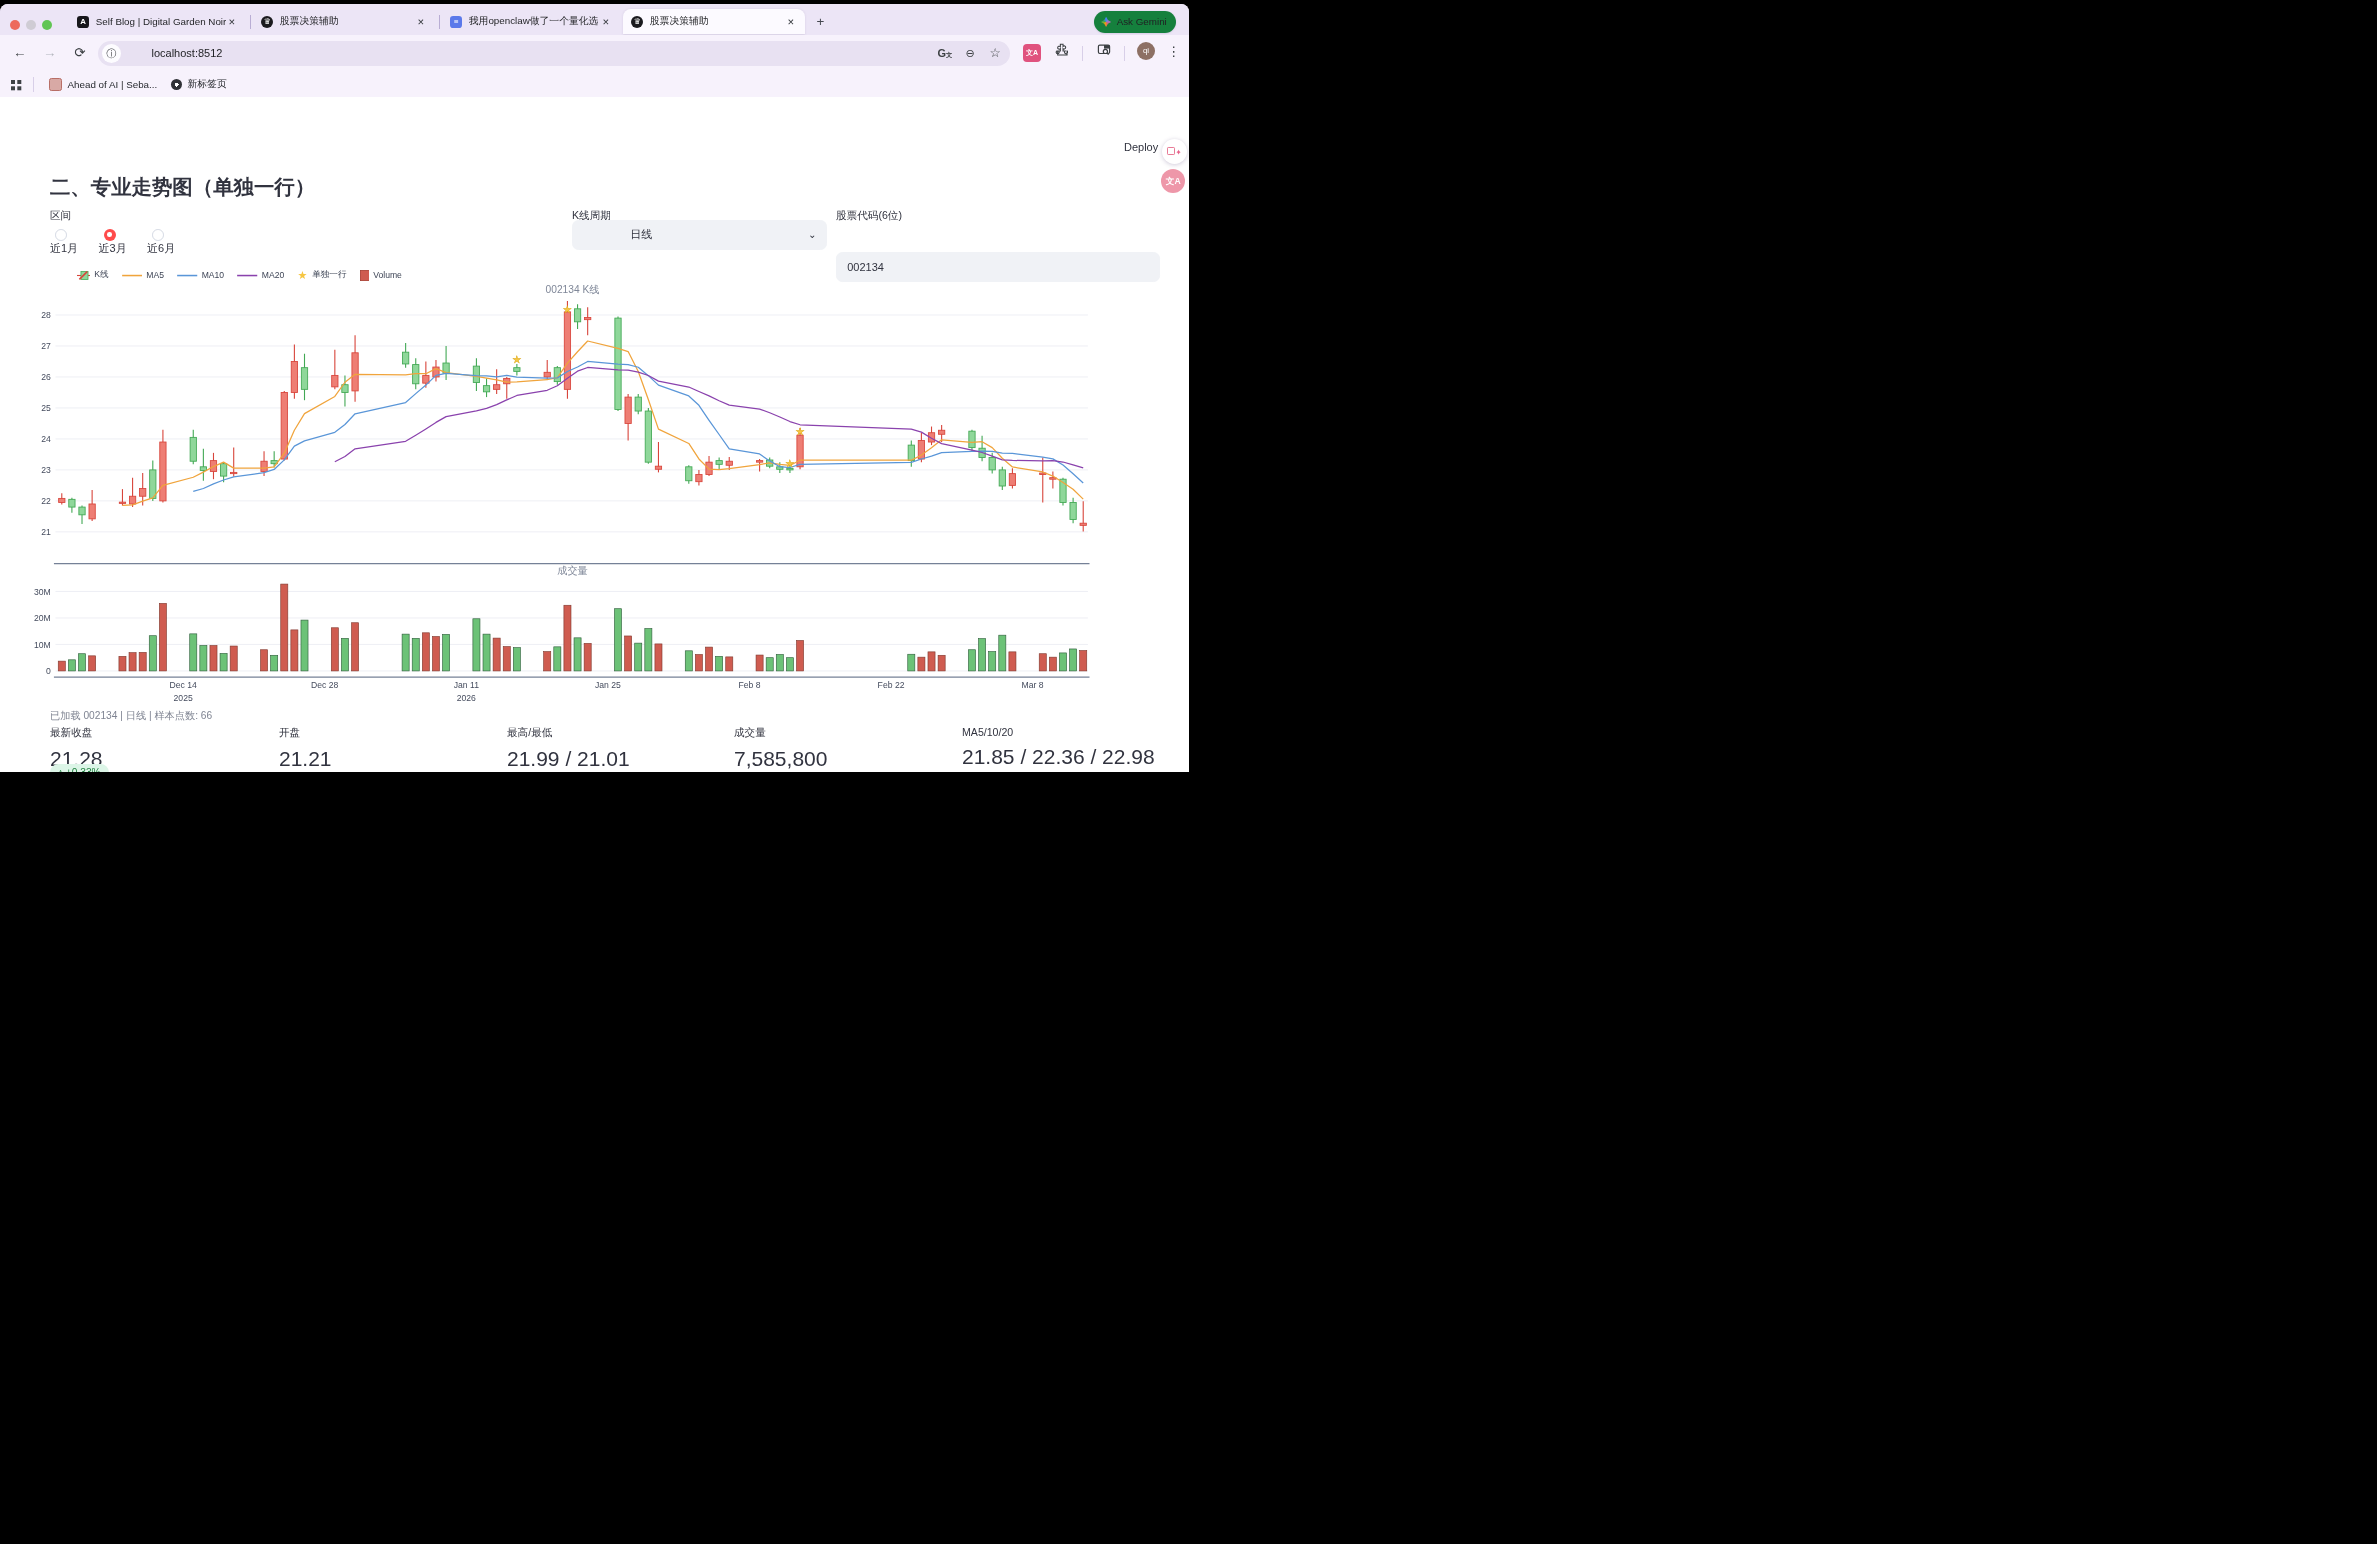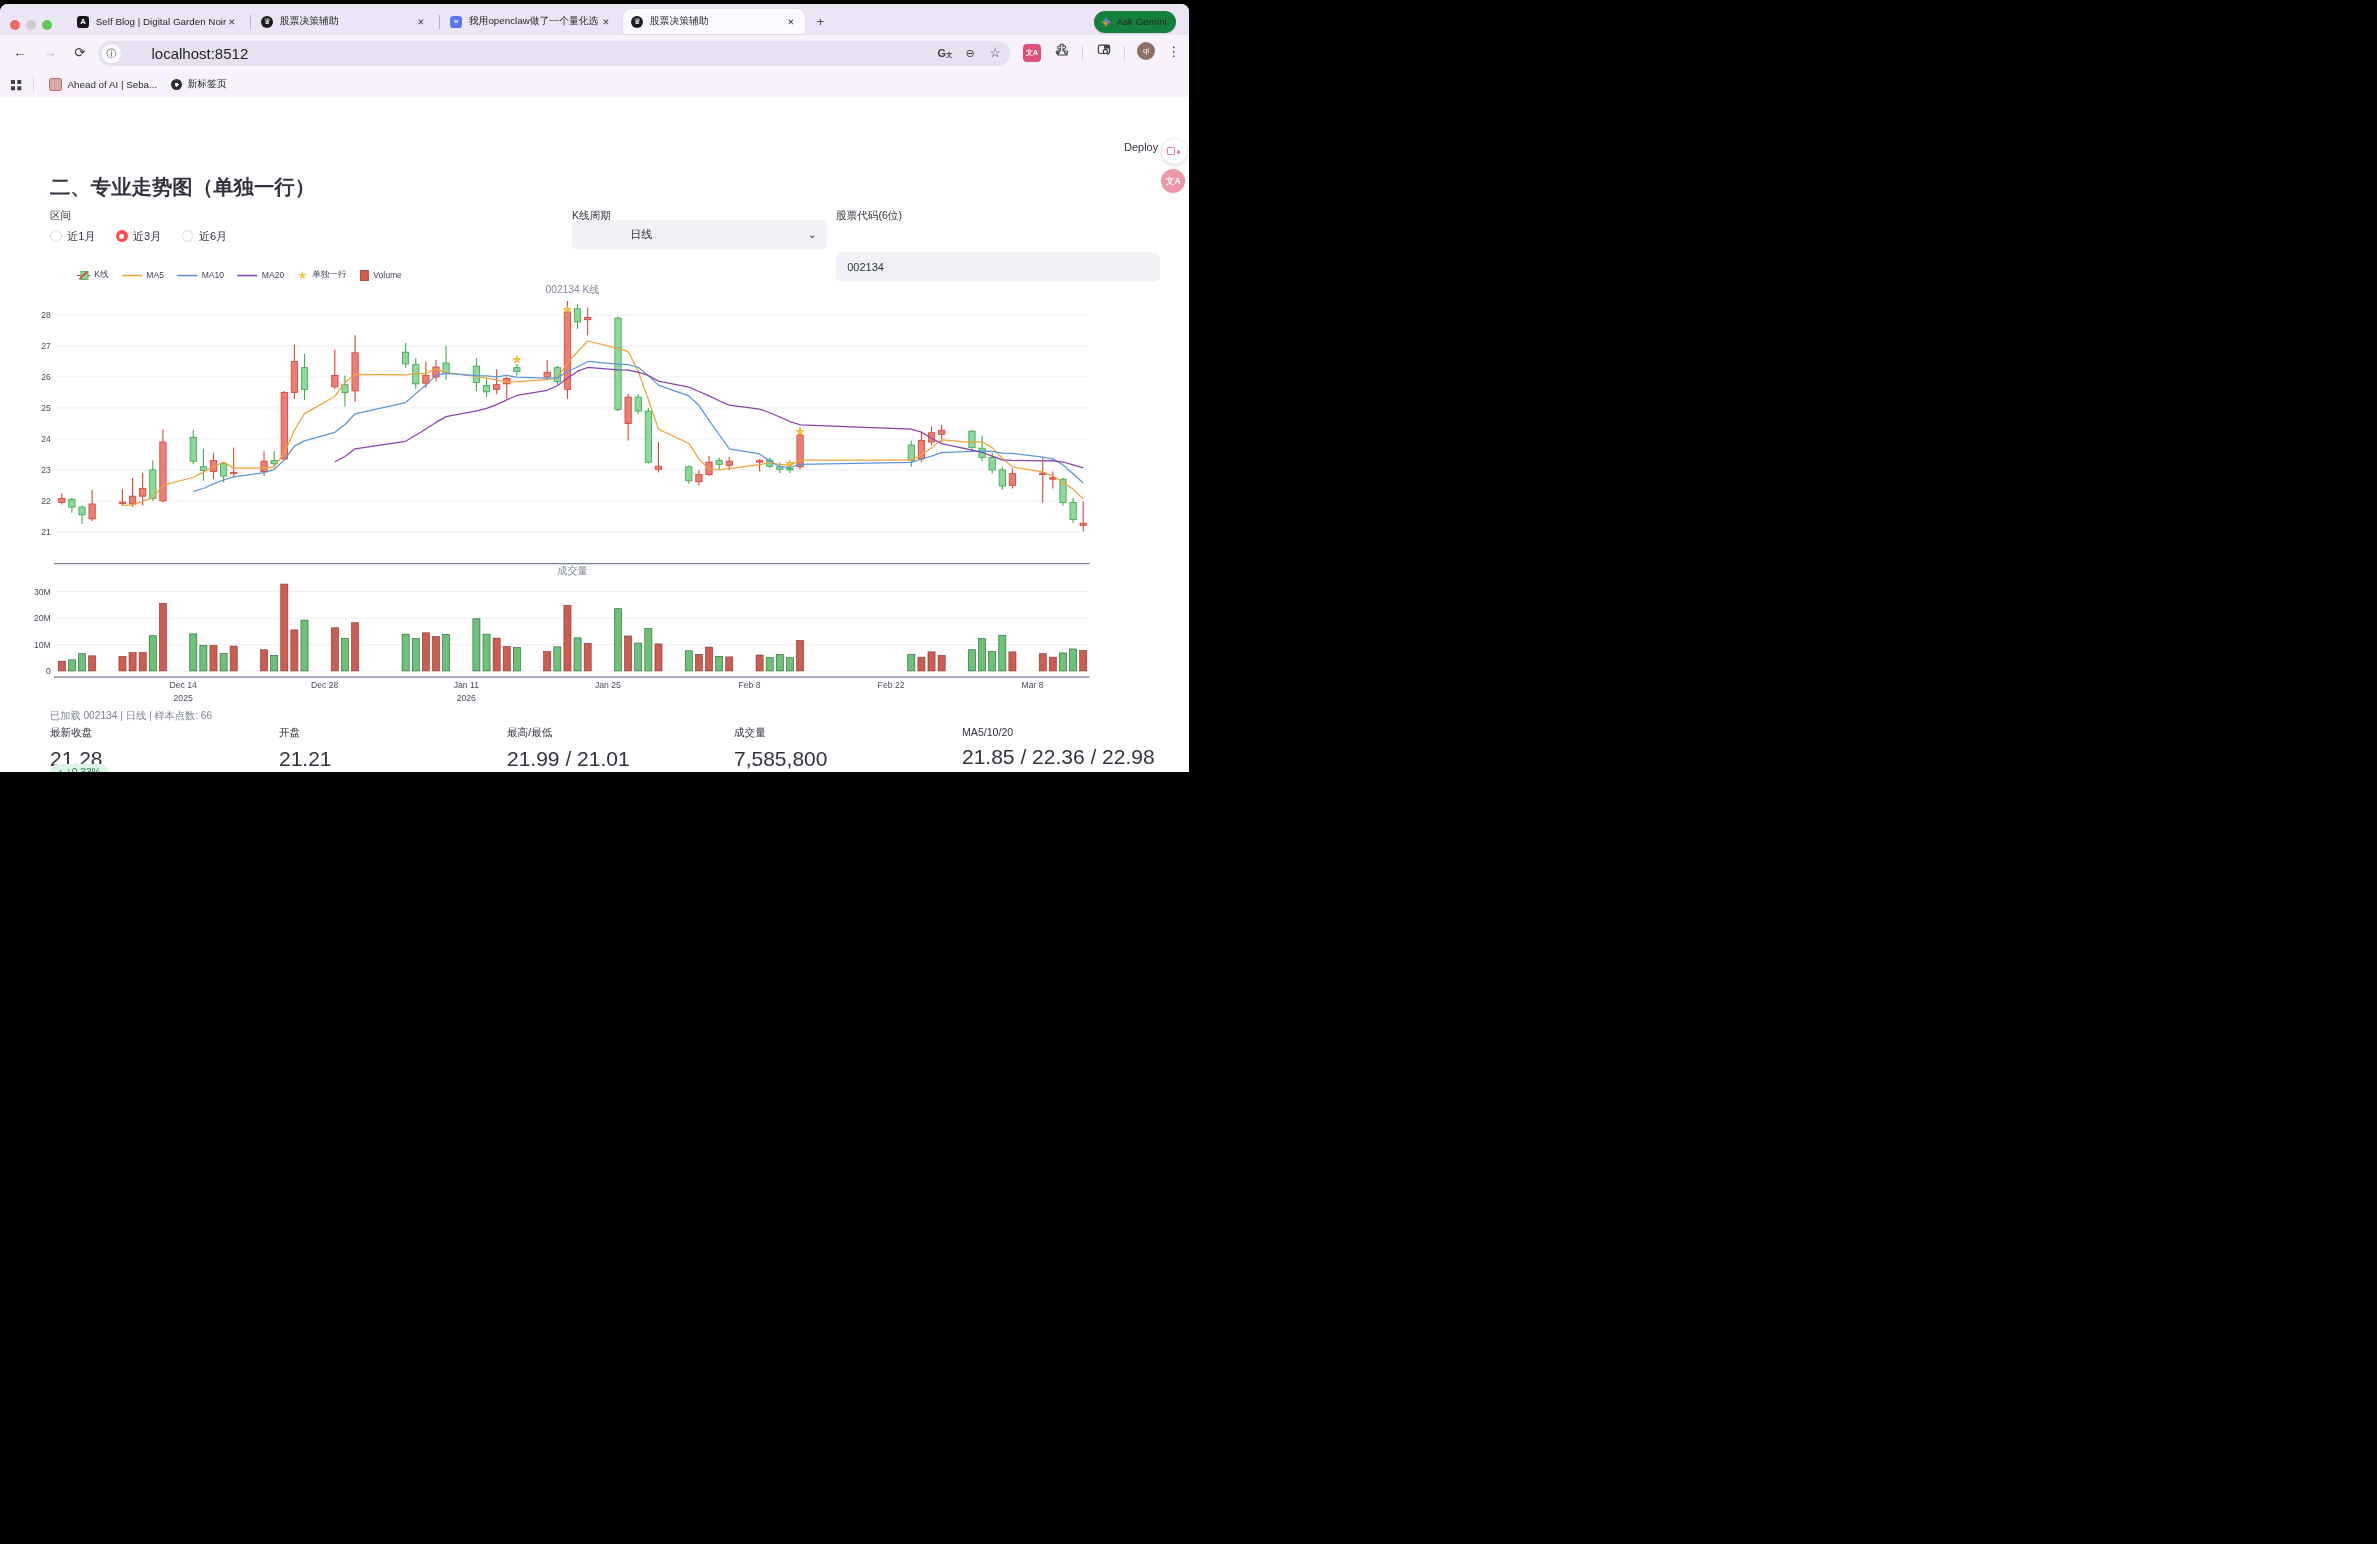--- a/index.html
+++ b/index.html
@@ -26,21 +26,21 @@
     display:flex;align-items:center;padding:0 9.4px 0 7px;font-size:9.8px;color:#202124;box-shadow:0 0.8px 1.6px rgba(80,60,120,.15);}
   .gem{width:10.2px;height:10.2px;margin-right:5.5px;background:conic-gradient(#4285f4,#9b72cb,#d96570,#f2a600,#34a853,#4285f4);
     clip-path:polygon(50% 0,68% 32%,100% 50%,68% 68%,50% 100%,32% 68%,0 50%,32% 32%);}
   
   #toolbar{position:absolute;left:0;top:31px;width:1189px;height:37px;background:#f7f2fc;}
   .navic{position:absolute;top:6.3px;width:23.6px;height:23.6px;text-align:center;line-height:23.6px;font-size:13.4px;color:#3c4043;}
   #urlpill{position:absolute;left:98px;top:6.3px;width:912px;height:24.4px;background:#e8e1f2;border-radius:12.6px;
     display:flex;align-items:center;}
   #urlinfo{width:19px;height:19px;border-radius:50%;background:#fdfcff;margin-left:3.9px;text-align:center;
     line-height:19px;font-size:10.2px;color:#46484d;}
-  #urltext{margin-left:8.6px;font-size:15px;color:#1d1e21;flex:1;padding-left:22px;}
+  #urltext{margin-left:8.6px;font-size:11px;color:#1d1e21;flex:1;padding-left:22px;}
   .pillic{width:20.4px;height:20.4px;margin-right:4.7px;text-align:center;line-height:20.4px;font-size:11px;color:#3c4043;}
   .tbdiv{position:absolute;top:11px;width:0.8px;height:15px;background:#d8cfe8;}
   #pinkbadge{position:absolute;left:1023px;top:9.4px;width:18px;height:18px;border-radius:3.9px;background:#e0527e;
     color:#fff;font-size:7px;font-weight:bold;text-align:center;line-height:18px;}
   #avatar{position:absolute;left:1137px;top:7px;width:18px;height:18px;border-radius:50%;background:#8d7064;
     color:#fff;font-size:7.9px;text-align:center;line-height:18px;}
   
   #bookmarks{position:absolute;left:0;top:68px;width:1189px;height:25px;background:#f7f2fc;text-align:right;}
   .bk{position:absolute;top:3.9px;height:17.3px;display:flex;align-items:center;font-size:9.8px;color:#27292e;}
   .bkfav{width:11px;height:11px;margin-right:5.5px;border-radius:2.4px;}
@@ -55,21 +55,21 @@
   .sq{display:inline-block;width:5.5px;height:5.5px;border:1.3px solid #e87a96;border-radius:1.2px;}
   #fab1 .spark{color:#e8638c;font-size:7.9px;}
   #fab2{position:absolute;left:1161px;top:72px;width:24.4px;height:24.4px;border-radius:50%;background:#ee97a9;
     color:#fff;font-size:8.6px;font-weight:bold;text-align:center;line-height:24.4px;}
   #pagetitle{position:absolute;left:50px;top:76px;font-size:20.4px;font-weight:bold;color:#31333f;}
   .widgetlabel{position:absolute;font-size:10.6px;color:#31333f;}
   .radiorow{position:absolute;left:50px;top:132px;display:flex;align-items:center;font-size:11px;color:#31333f;}
   .radio{width:11.8px;height:11.8px;border-radius:50%;box-sizing:border-box;border:1.6px solid #d5dae4;background:#fff;margin-right:5.5px;}
   .radio.sel{border:none;background:#ff4b4b;position:relative;}
   .radio.sel:after{content:"";position:absolute;left:3.5px;top:3.5px;width:4.7px;height:4.7px;border-radius:50%;background:#fff;}
-  .radio-item{display:flex;align-items:center;margin-right:20.4px;}
+  .radio-item{display:flex;align-items:center;margin-right:20.4px;flex-direction:column;}
   .inputbox{position:absolute;top:123px;height:30px;background:#f0f2f6;border-radius:6.3px;box-sizing:border-box;
     display:flex;align-items:center;font-size:11px;color:#31333f;border:0.8px solid #f0f2f6;}
   #seltext{padding-left:10.2px;flex:1;margin-left:47px;}
   #selchev{padding-right:9.4px;font-size:10.2px;color:#31333f;}
   #codeinput{width:100%;height:100%;background:transparent;border:none;outline:none;font-size:11px;
     color:#31333f;padding-left:10.2px;font-family:inherit;}
   
   #legend{position:absolute;left:77px;top:172px;display:flex;align-items:center;font-size:8.6px;color:#3e4556;}
   .leg{display:flex;align-items:center;margin-right:13.4px;}
   .leg svg{margin-right:3.9px;}

